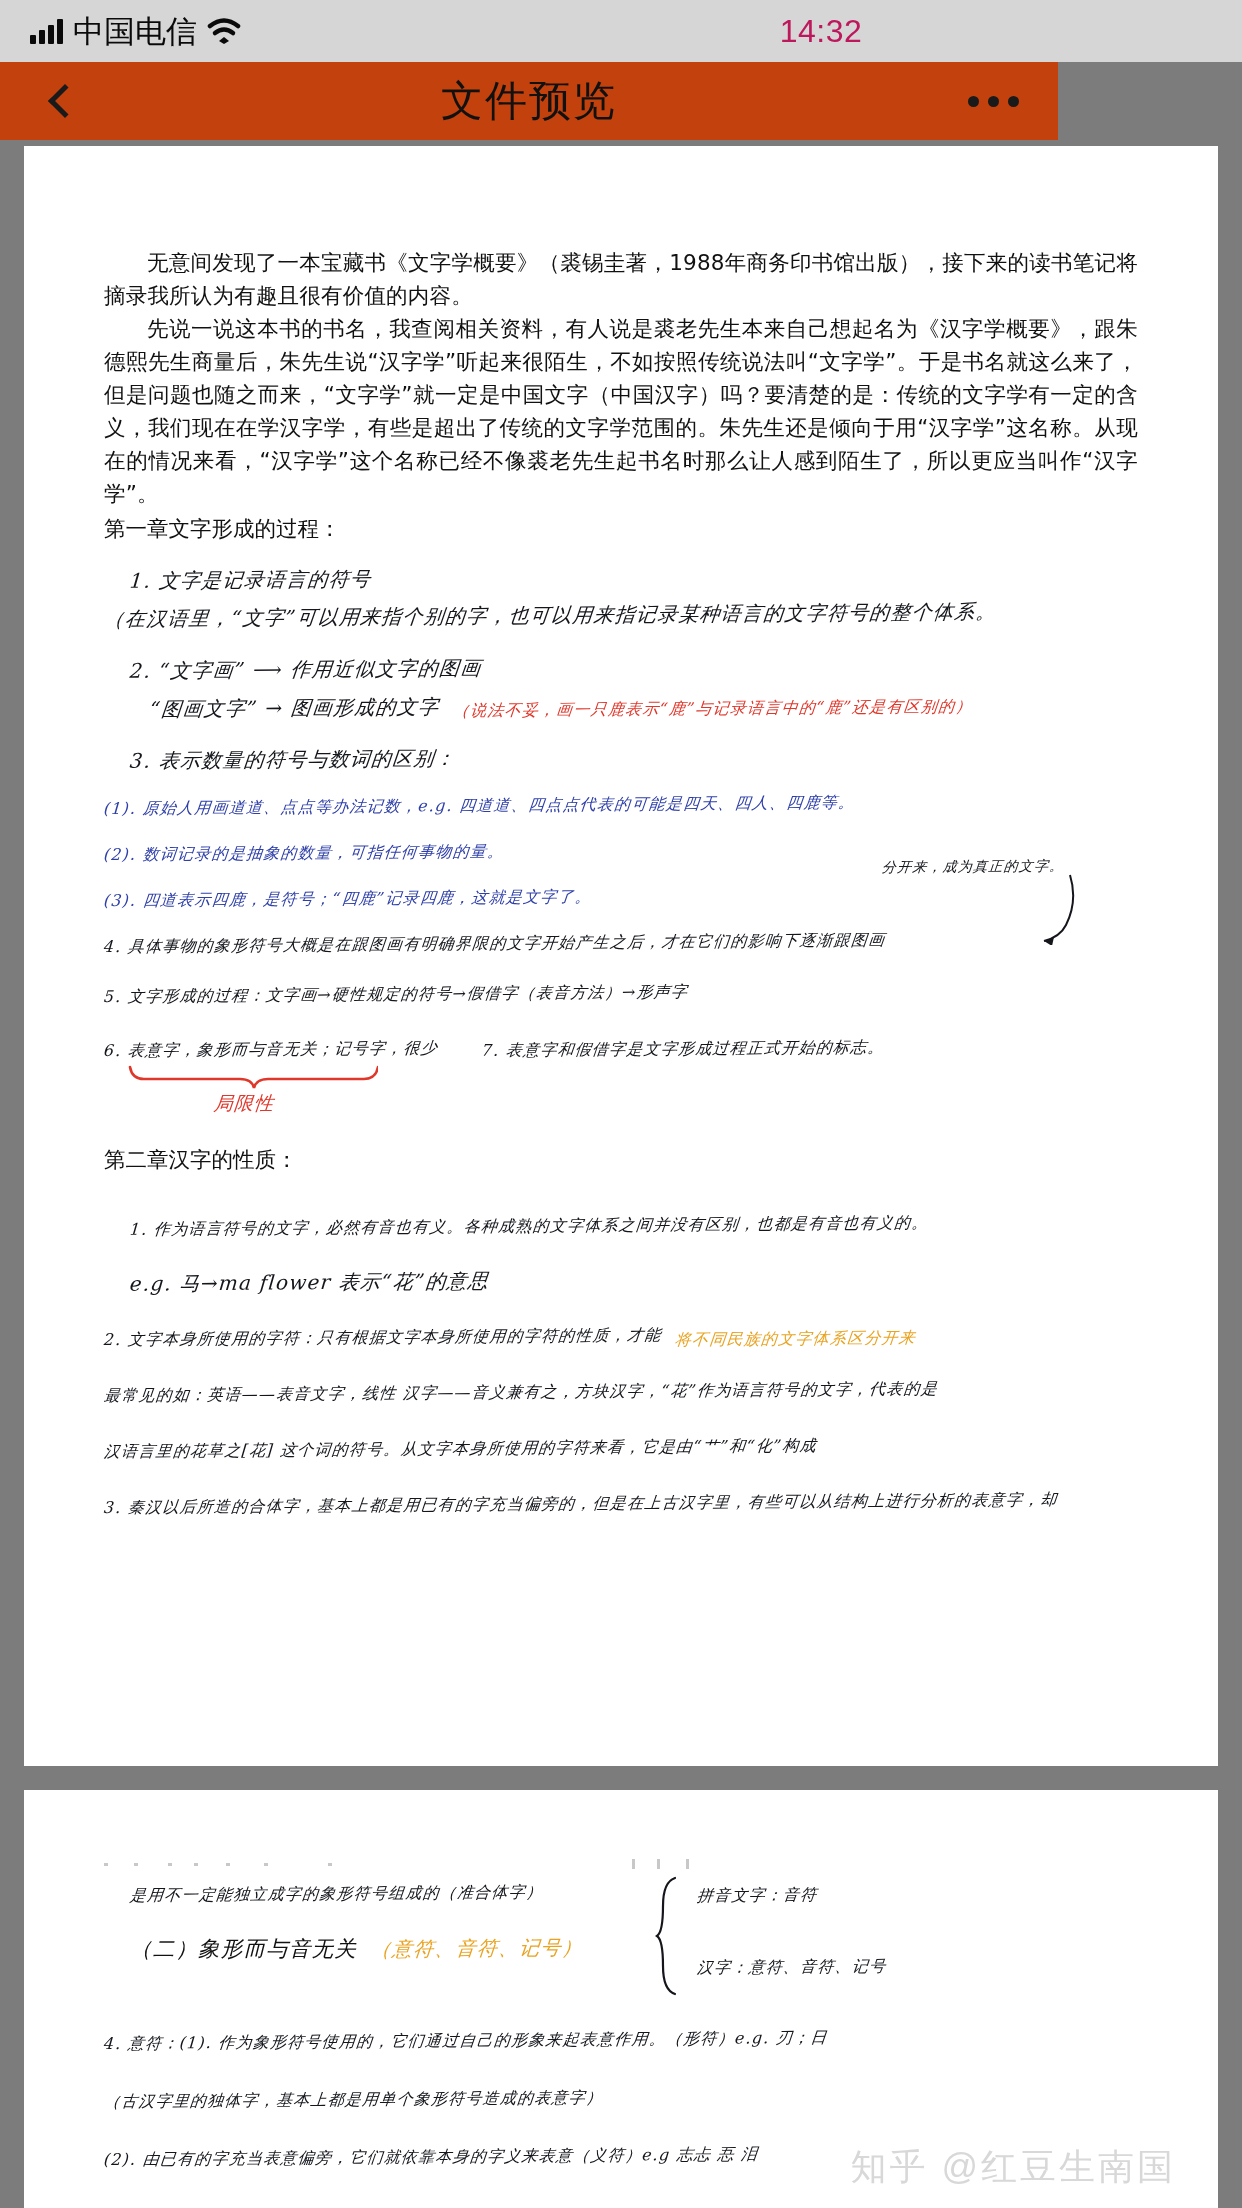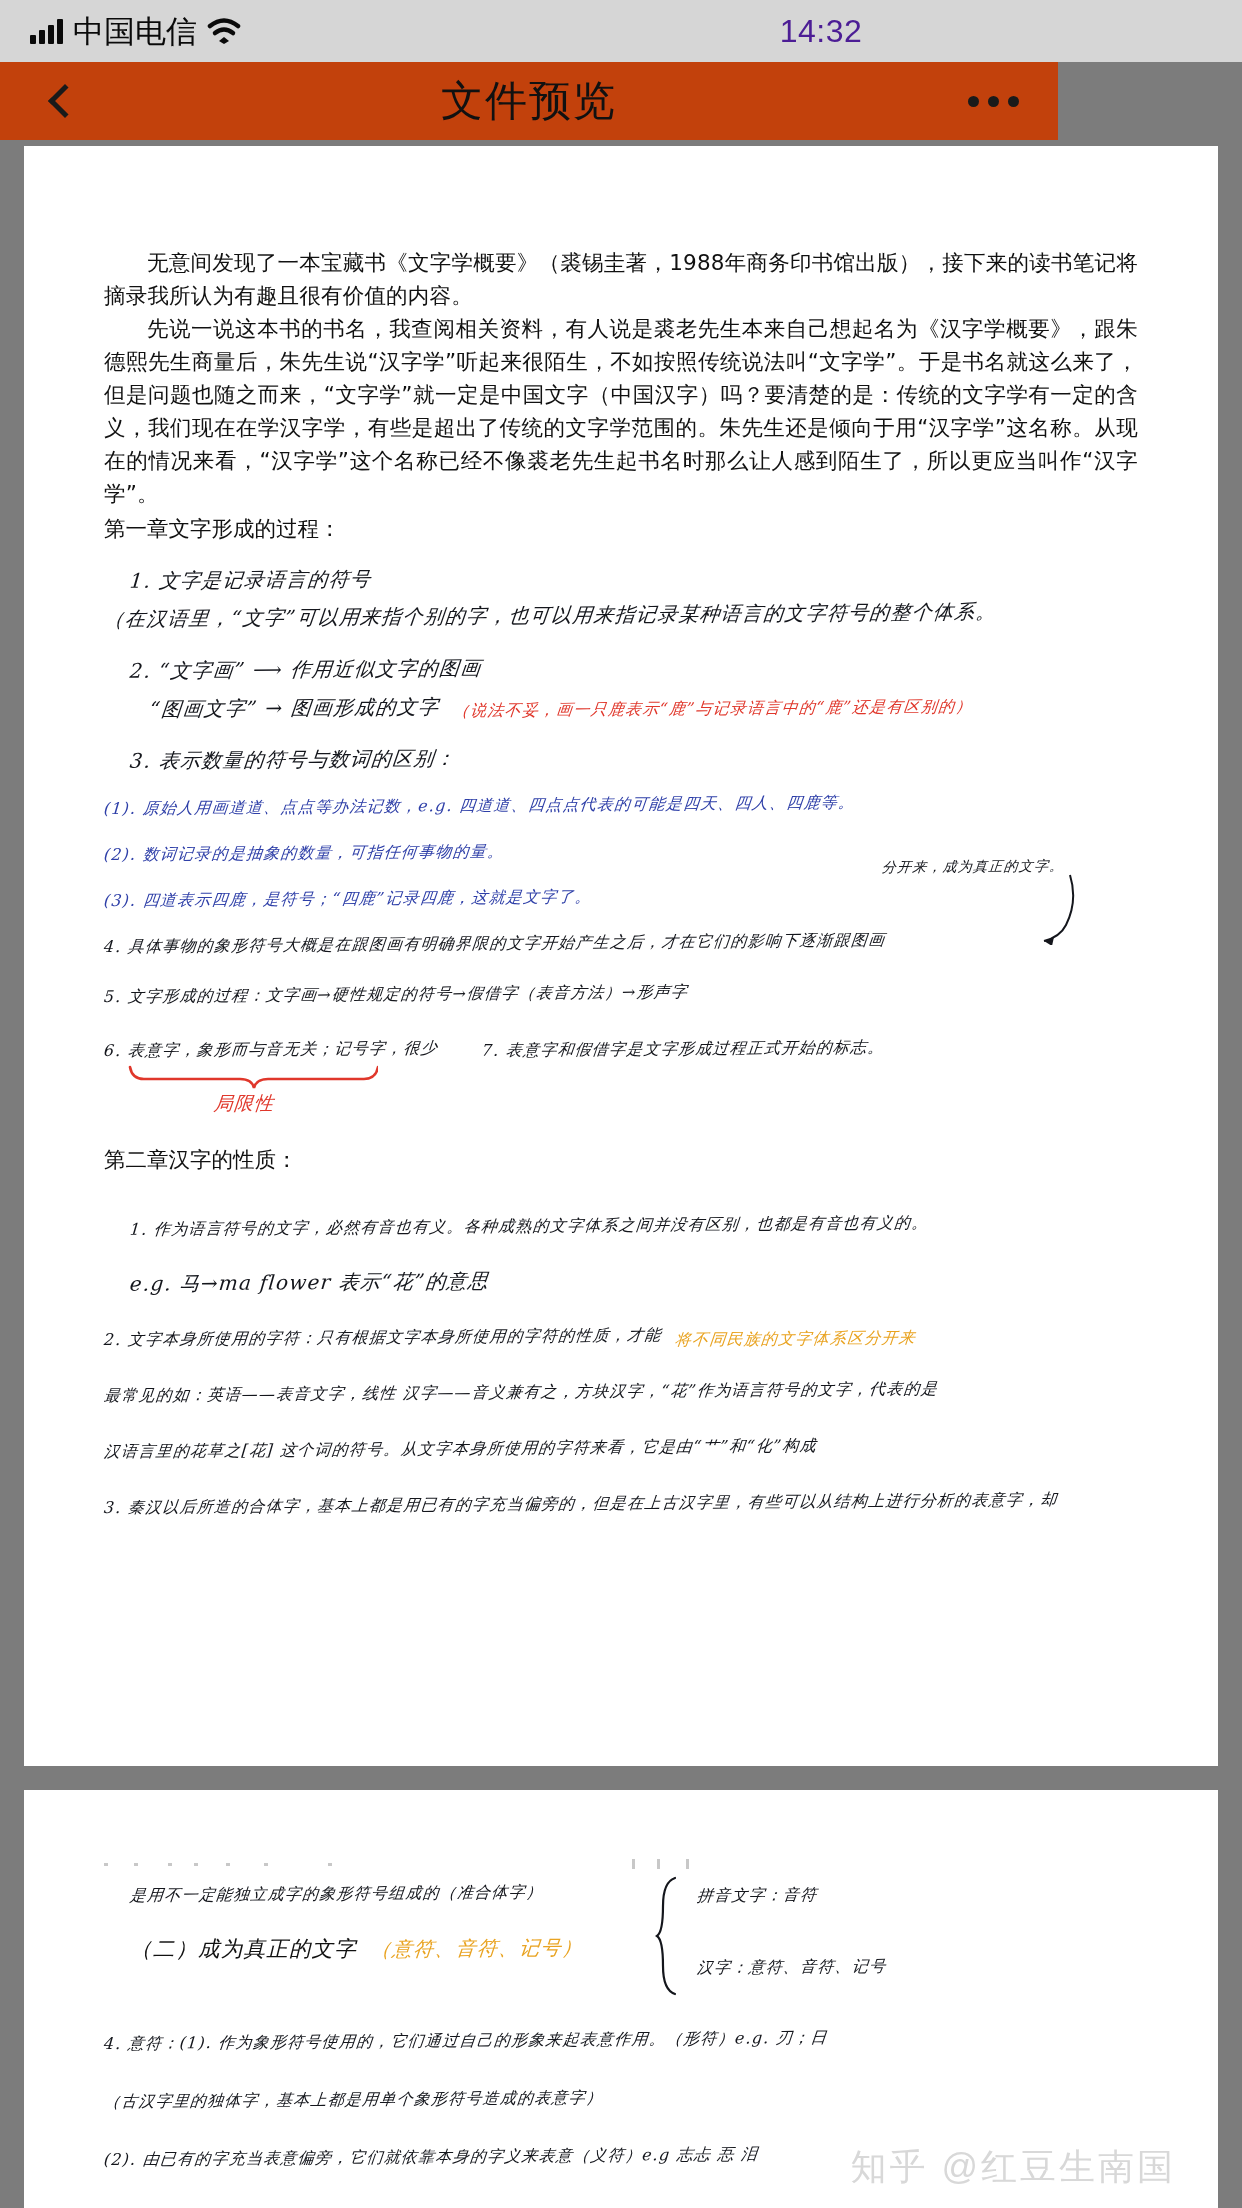--- a/index.html
+++ b/index.html
@@ -37,21 +37,21 @@
   .signal-bars { display: flex; align-items: flex-end; gap: 3px; height: 26px; }
   .signal-bars i { display: block; width: 6px; background: #0a0a0a; border-radius: 1px; }
   .signal-bars i:nth-child(1) { height: 9px; }
   .signal-bars i:nth-child(2) { height: 14px; }
   .signal-bars i:nth-child(3) { height: 19px; }
   .signal-bars i:nth-child(4) { height: 25px; }
 
   .carrier { font-size: 31px; color: #0a0a0a; letter-spacing: 0px; line-height: 1; font-weight: 500;}
   .wifi-icon { width: 34px; height: 26px; position: relative; }
 
-  .sb-time { font-size: 32px; color: #4c1d95; font-weight: 500; letter-spacing: 0.5px; }
+  .sb-time { font-size: 32px; color: #be185d; font-weight: 500; letter-spacing: 0.5px; }
 
   .lock-rot { width: 34px; height: 34px; }
   .battery-pct { font-size: 31px; color: #1a1a1a; font-weight: 400; }
   .battery {
     width: 62px; height: 30px;
     border: 3px solid #5a5a5a;
     border-radius: 8px;
     position: relative;
     padding: 3px;
   }
@@ -369,21 +369,21 @@
             <i style="width:22px;background:transparent"></i>
           <i style="width:3px;height:10px"></i>
             <i style="width:26px;background:transparent"></i>
           <i style="width:3px;height:10px"></i>
         </div>
 
         <div class="hw p2-row">
           <div style="flex:0 0 auto">
             <div class="hw-block hw-line hw-small hw-indent2" style="margin-top:6px">是用不一定能独立成字的象形符号组成的（准合体字）</div>
             <div class="row hw-block hw-indent2" style="margin-top:22px">
-              <span class="chapter-head" style="font-size:21.5px">（二）成为真正的文字</span>
+              <span class="chapter-head" style="font-size:21.5px">（二）象形而与音无关</span>
               <span class="hw-line hw-orange">（意符、音符、记号）</span>
             </div>
           </div>
           <div class="row" style="flex:0 0 auto; align-items:stretch">
             <svg class="p2-brace" viewBox="0 0 30 120">
               <path d="M22 2 q-12 4 -12 28 q0 26 -6 30 q6 4 6 30 q0 24 12 28" stroke="#14161c" stroke-width="2.2" fill="none" stroke-linecap="round"></path>
             </svg>
             <div style="display:flex;flex-direction:column;justify-content:space-between;padding:6px 0 14px 0">
               <span class="hw-line hw-small">拼音文字：音符</span>
               <span class="hw-line hw-small">汉字：意符、音符、记号</span>

